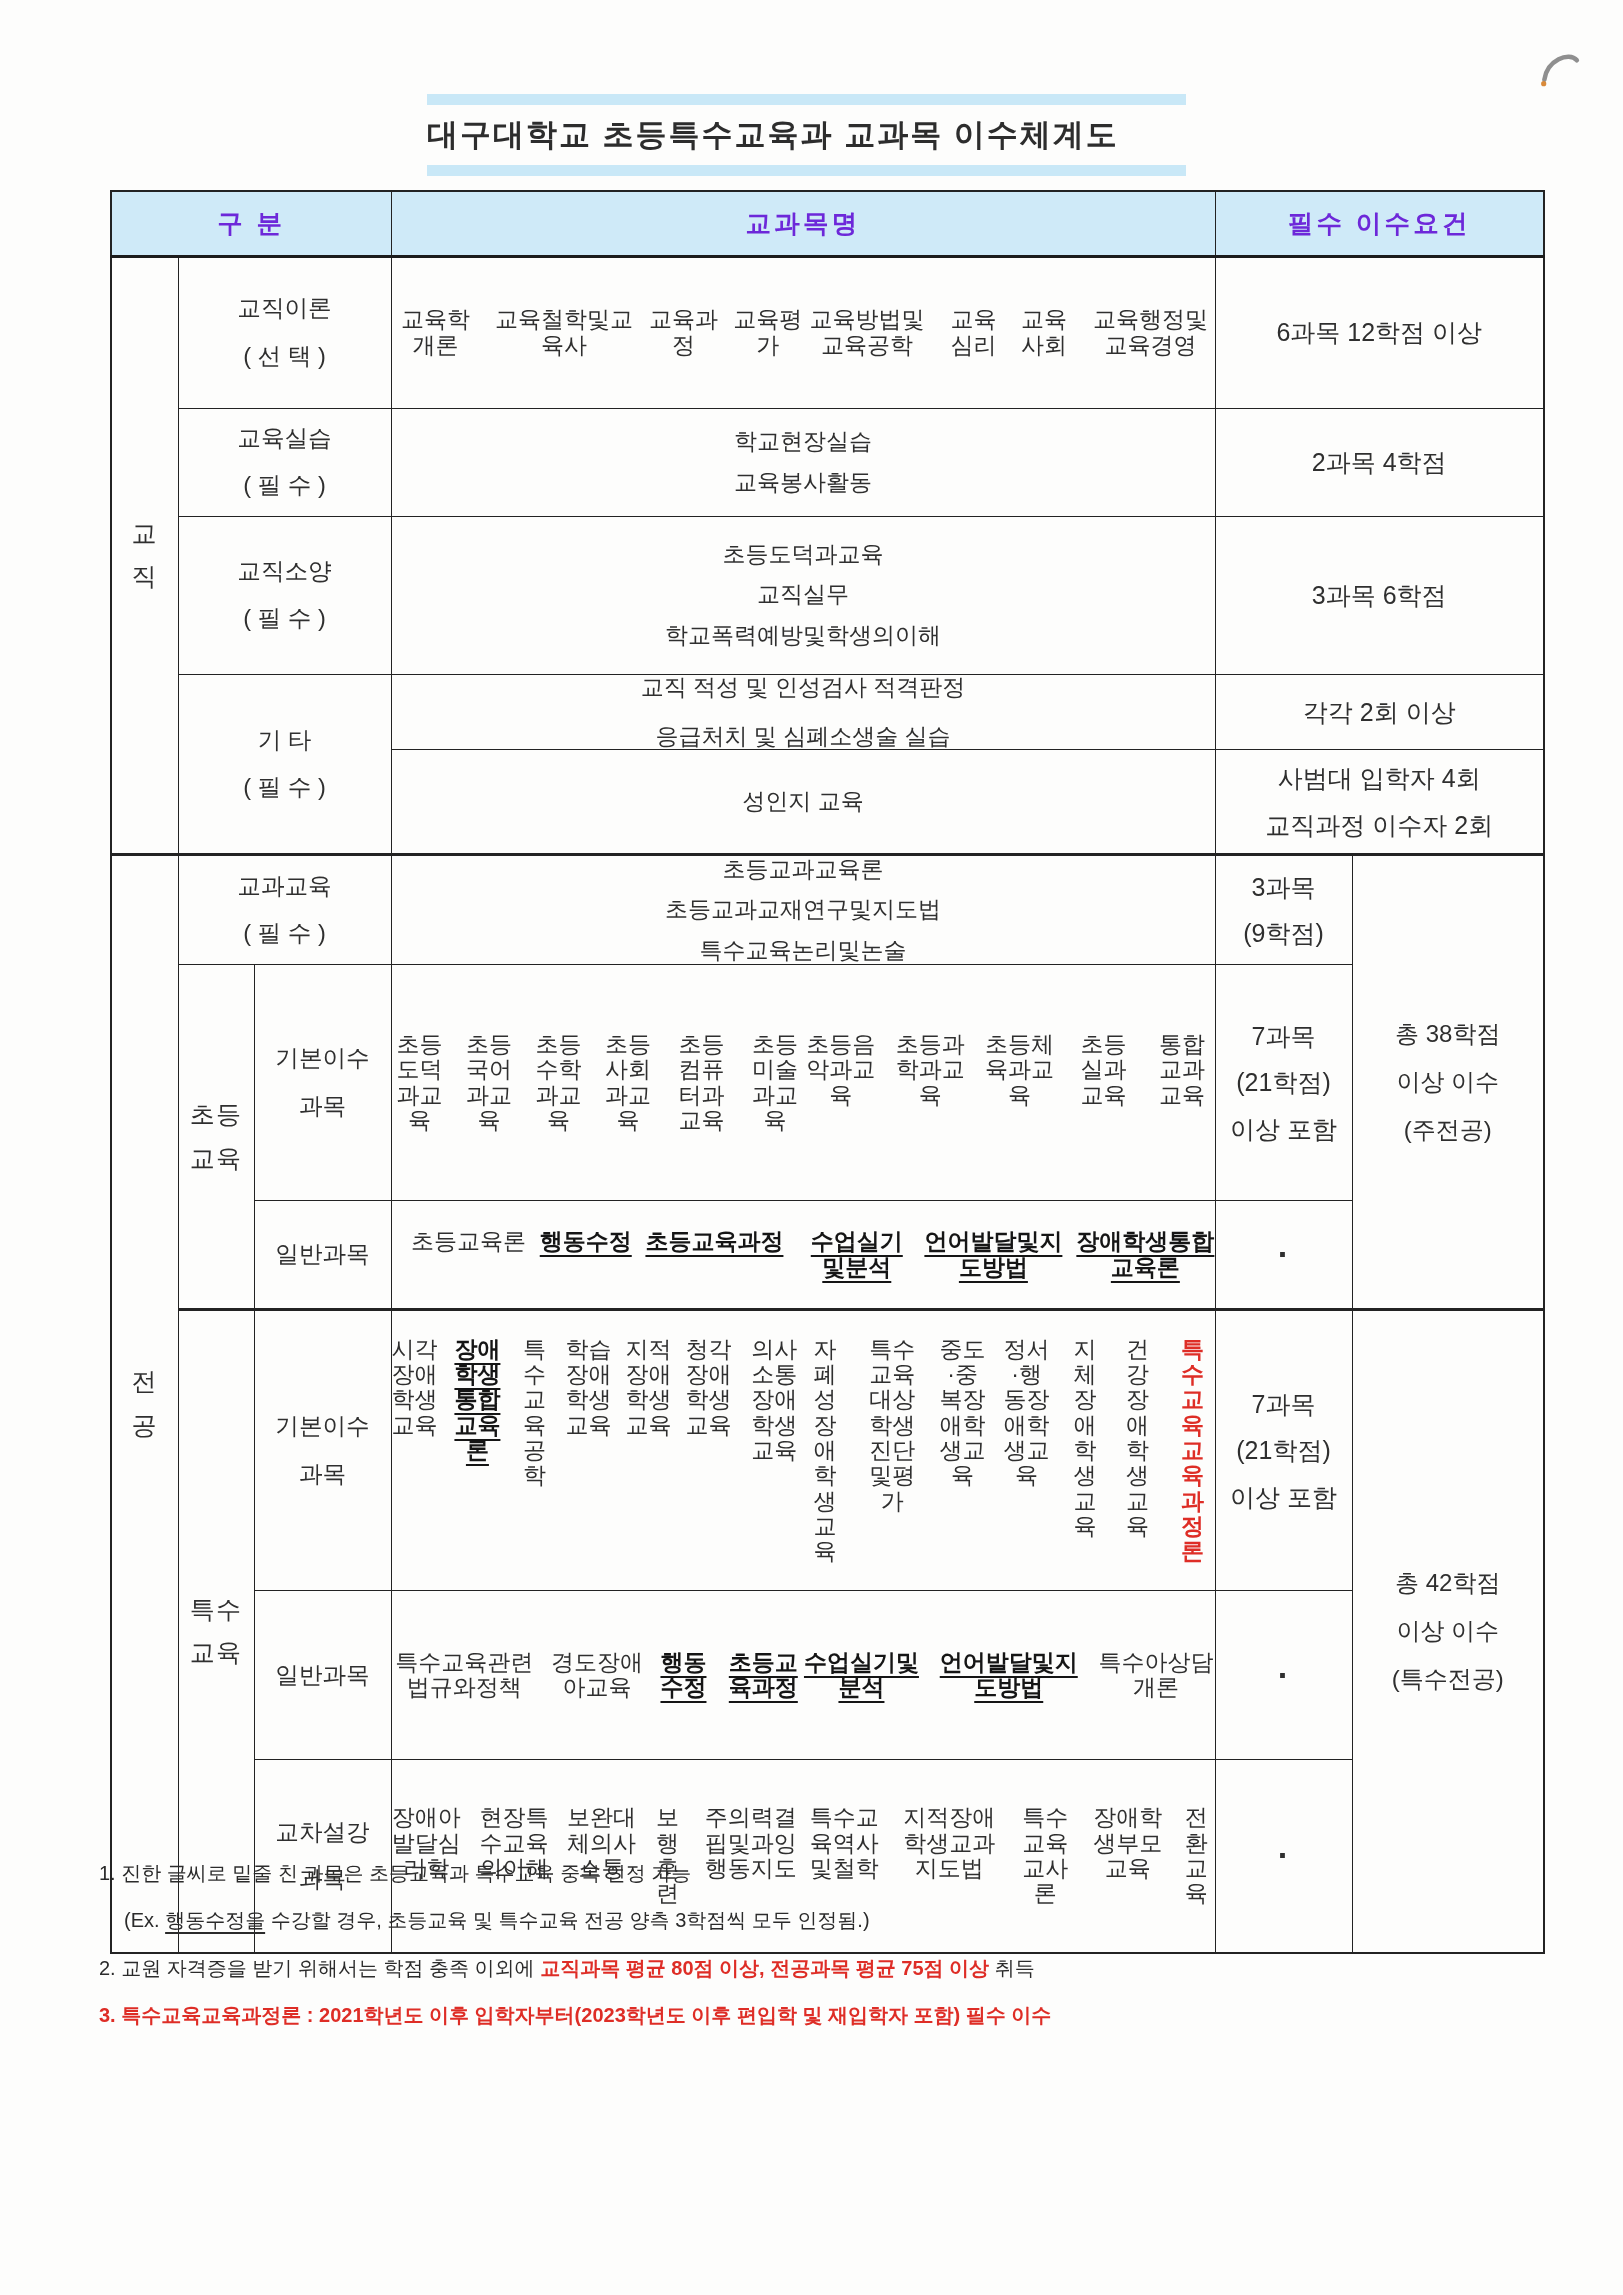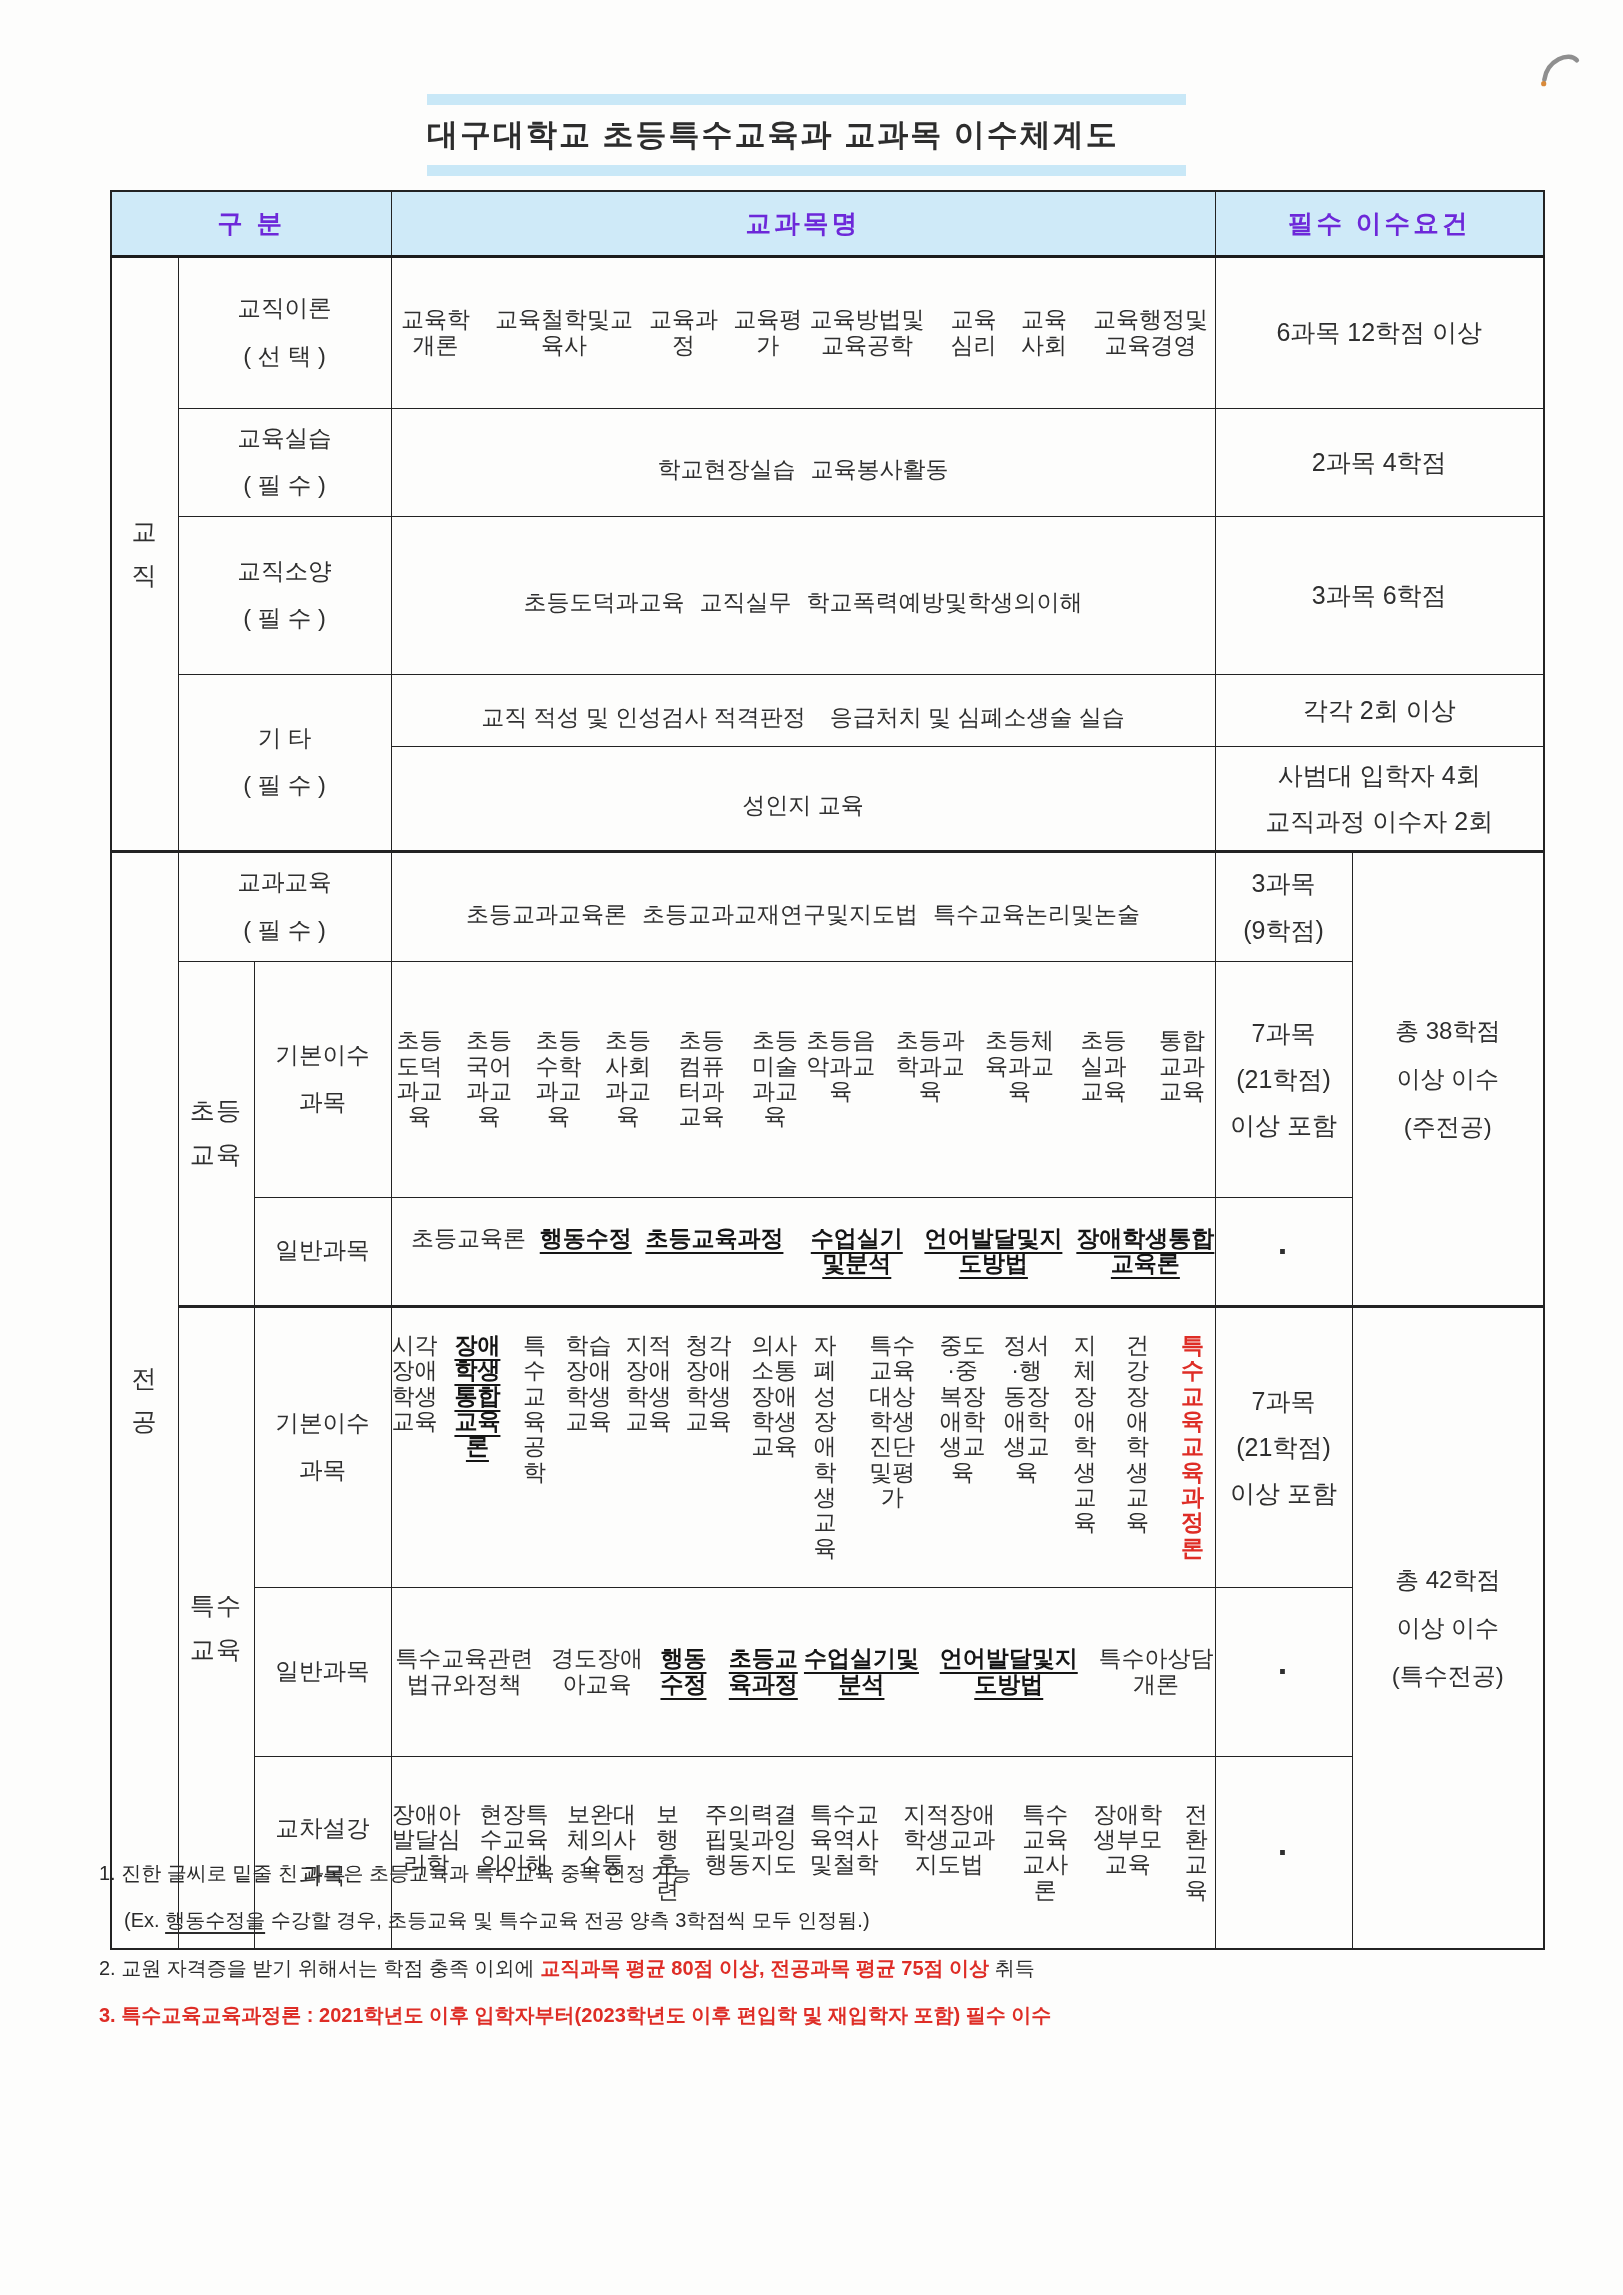--- a/index.html
+++ b/index.html
@@ -20,21 +20,21 @@
   td{border:1.3px solid var(--line);text-align:center;vertical-align:middle;
     padding:0;font-size:23px;color:var(--ink);overflow:hidden;}
   tr.hdr td{background:var(--header_bg);font-size:25.5px;font-weight:600;
     border-bottom:3.9px solid #1c1c1c;letter-spacing:3.3px;color:#6d28d9;}
   .vlabel{font-size:25px;line-height:1.75;letter-spacing:1.3px;}
   .cat{font-size:23.6px;line-height:2.0;}
   .req{font-size:25px;line-height:1.85;margin-left:32px;}
   .total{font-size:24px;line-height:2.0;}
   .colwrap{display:flex;width:100%;}
   .colhalf{flex:1;display:flex;justify-content:center;gap:13.7px;}
-  .colone{width:100%;display:flex;flex-direction:row;justify-content:center;gap:15px;margin-top:16px;}
+  .colone{width:100%;display:flex;flex-direction:column;justify-content:center;gap:15px;}
   .course{font-size:23px;line-height:1.1;}
   .em{font-weight:800;color:var(--ink-dark);text-decoration:underline;
     text-decoration-thickness:2px;text-underline-offset:5.9px;}
   .red{color:var(--red);font-weight:800;}
   .dotcell{font-size:34px;font-weight:700;}
   .bthick{border-bottom-width:3.9px !important;}
   .bmed{border-bottom-width:3.3px !important;}
   .fns{position:absolute;left:99px;top:1859px;width:1492px;font-size:20px;
     line-height:1.45;color:#2b2b2b;}
   .fn{margin-bottom:18.3px;white-space:nowrap;}

